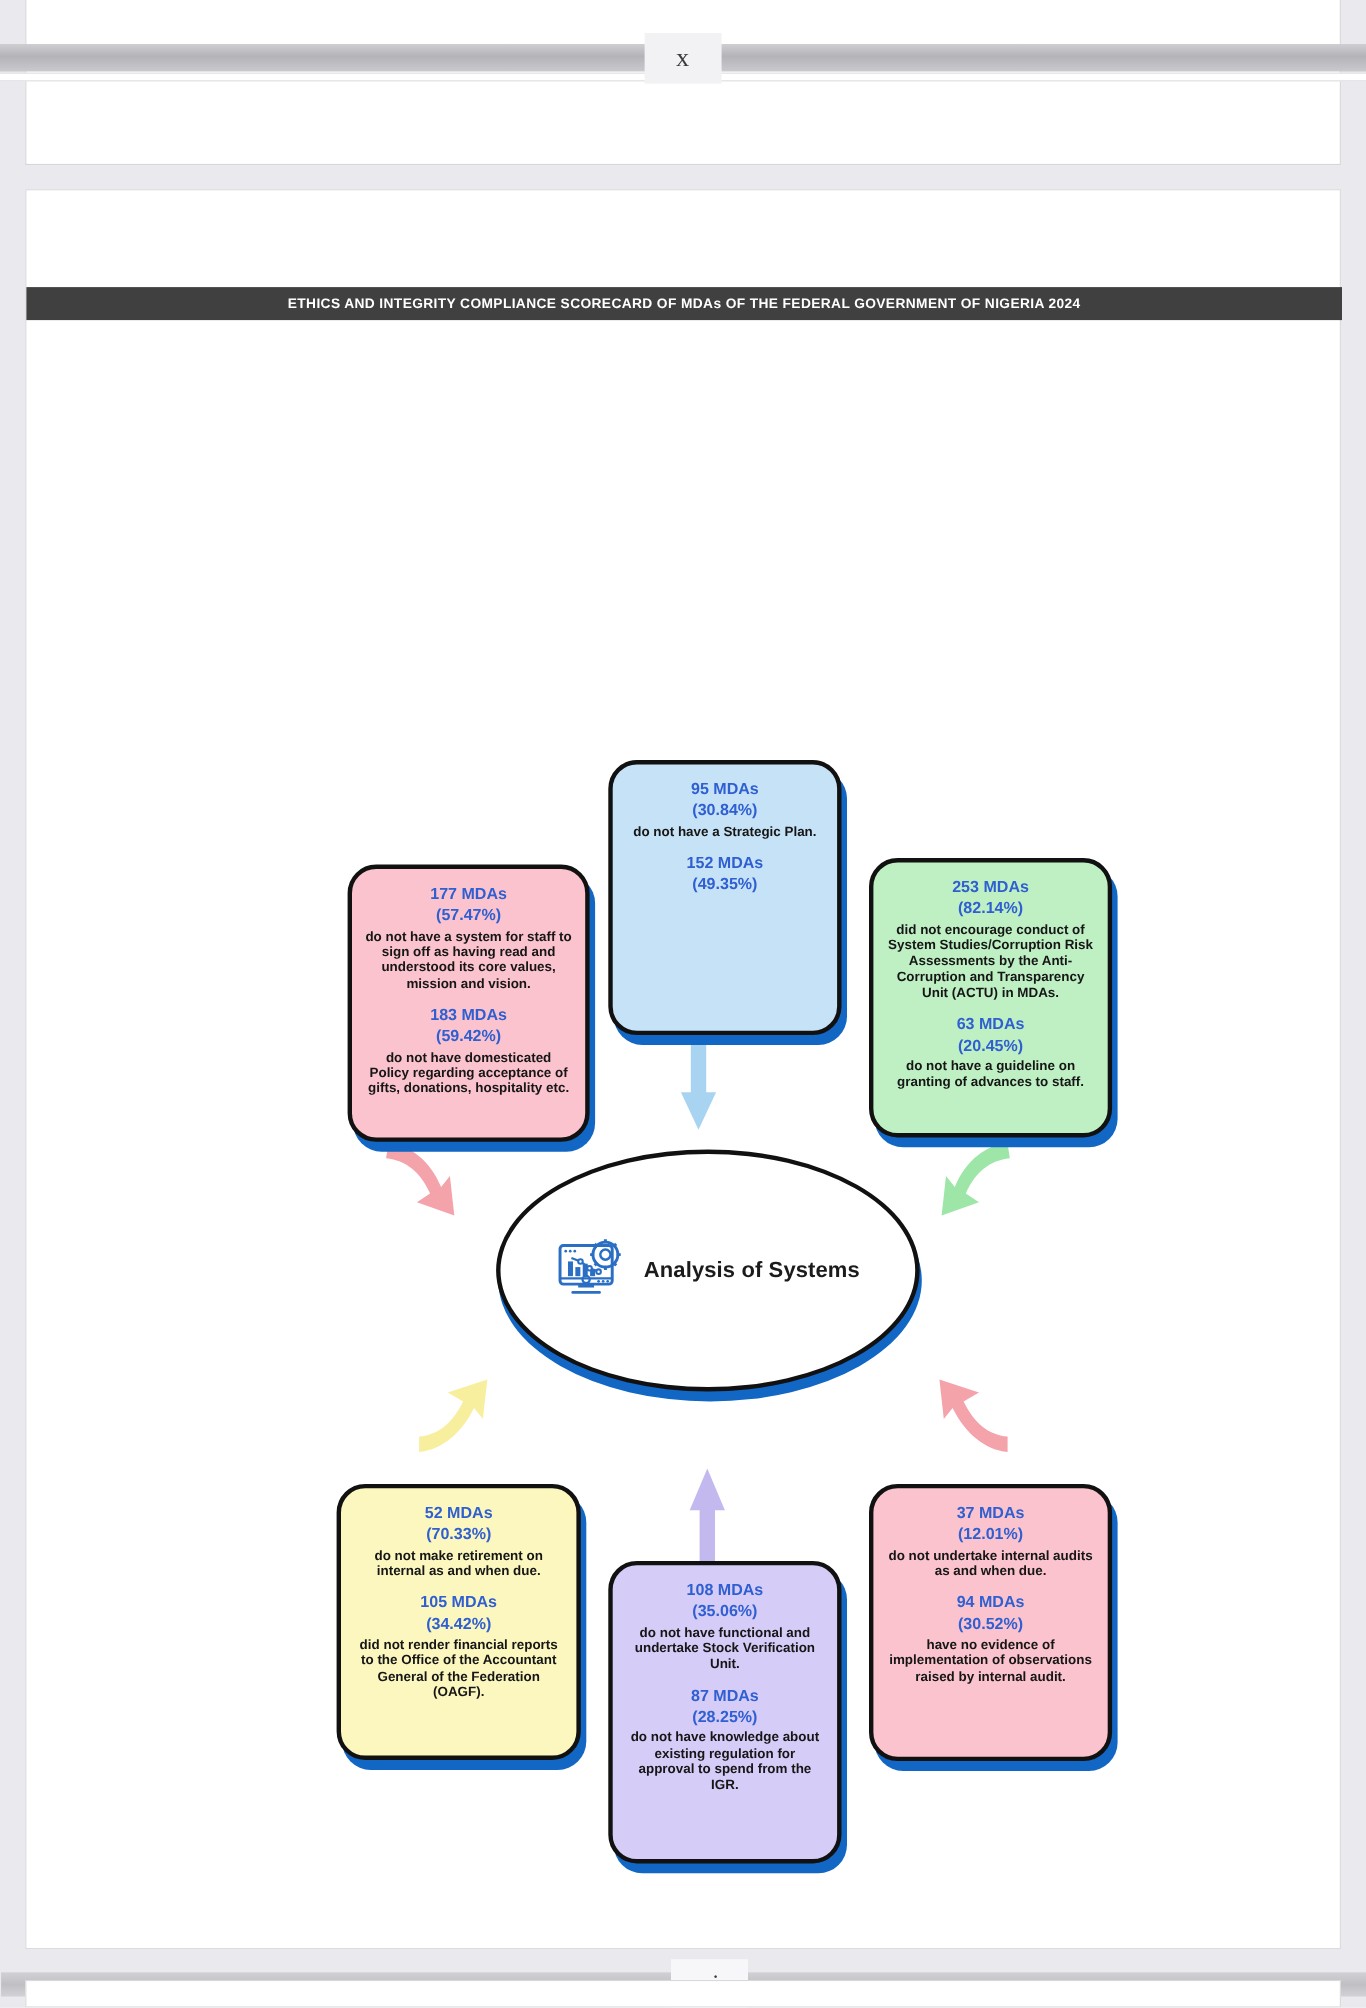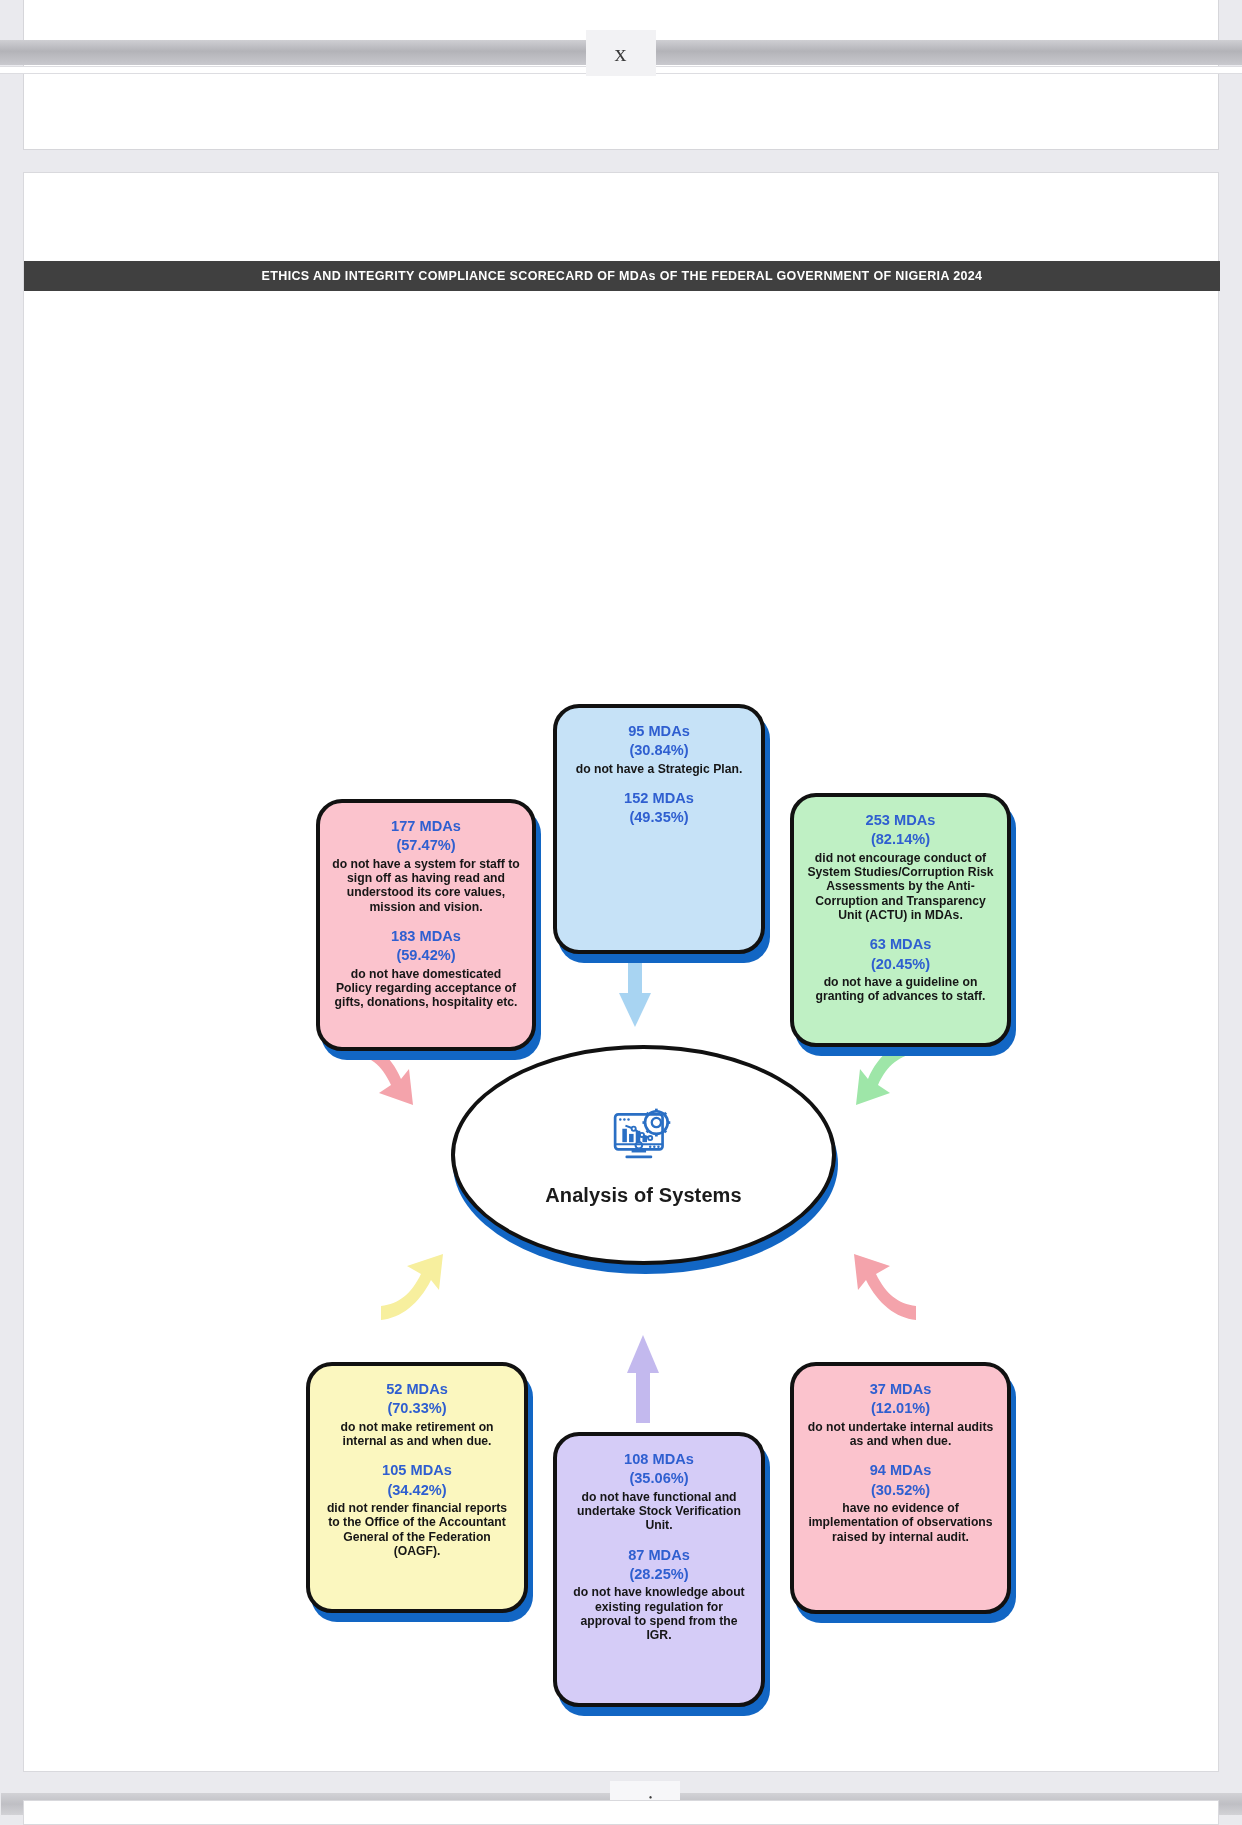--- a/index.html
+++ b/index.html
@@ -94,21 +94,20 @@
     border: 4px solid #111111;
     border-radius: 26px;
     box-shadow: 5px 9px 0 0 #1266c4;
     padding: 14px 12px;
     text-align: center;
     color: #161616;
     font-weight: 700;
     font-size: 12.2px;
     line-height: 1.18;
     font-family: "Liberation Sans", sans-serif;
-    margin-top: 13px;
   }
   .card .hl {
     color: #2f5fd0;
     font-weight: 700;
     font-size: 14.6px;
     line-height: 1.32;
     display: block;
   }
   .card .body { display: block; margin-top: 1px; }
   .card .gap { display: block; height: 13px; }
@@ -131,21 +130,20 @@
   .centre {
     position: absolute;
     left: 427px; top: 872px;
     width: 385px; height: 220px;
     background: #ffffff;
     border: 4px solid #111111;
     border-radius: 50%;
     box-shadow: 2px 9px 0 0 #1266c4;
     display: flex; align-items: center; justify-content: center;
     gap: 14px;
-    flex-direction: column;
   }
   .centre-label {
     font-size: 20px;
     font-weight: 700;
     color: #1b1b1b;
     letter-spacing: 0.1px;
     font-family: "Liberation Sans", sans-serif;
     white-space: nowrap;
   }
   .centre-icon { width: 66px; height: 66px; flex: 0 0 66px; }

